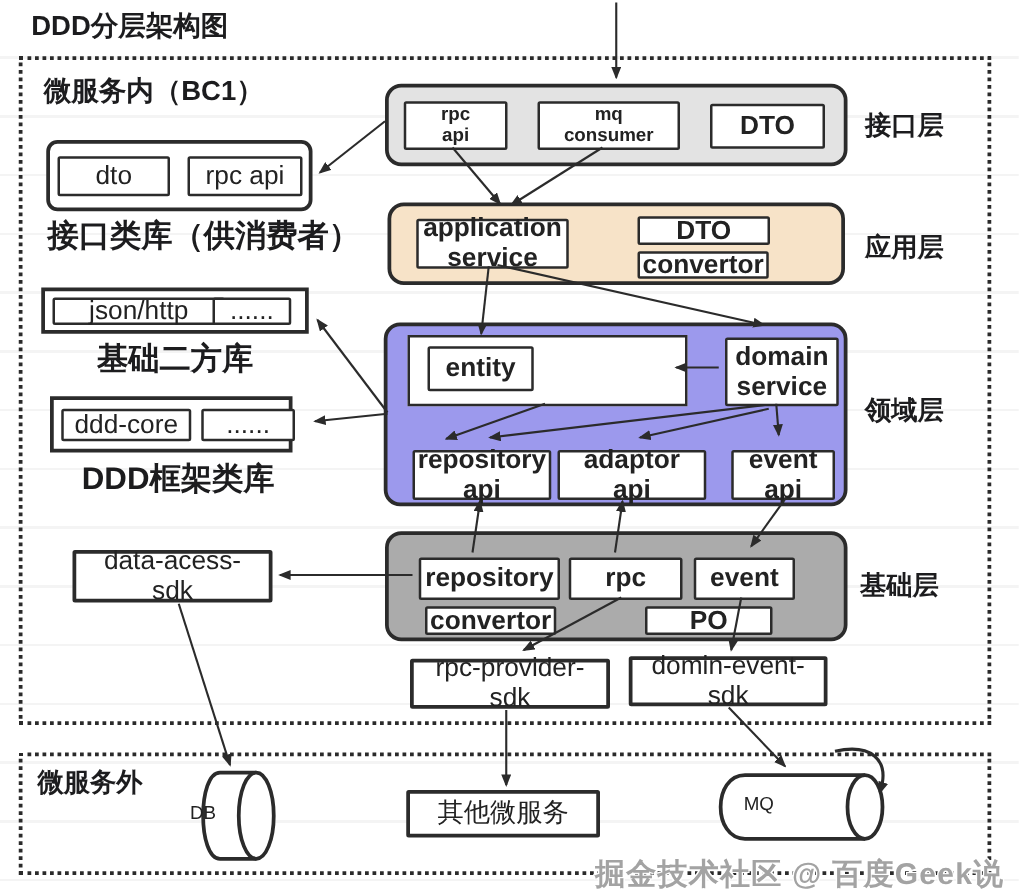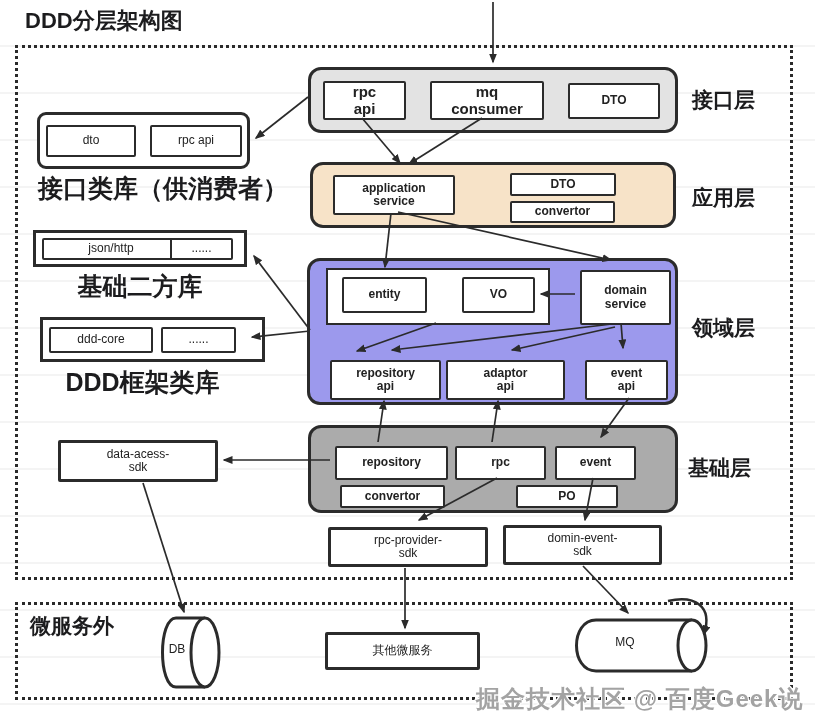--- a/index.html
+++ b/index.html
@@ -13,38 +13,39 @@
   .zone-label{font-size:22px;}
   .layer-label{font-size:21px;}
   .side-label{font-size:25px;}
   .dashed-zone{position:absolute;border:3px dotted #2a2a2a;background:transparent;}
   .layer{position:absolute;border:3px solid #2b2b2b;border-radius:13px;box-sizing:border-box;font-weight:bold;}
   .group{position:absolute;background:#ffffff;border:3px solid #2b2b2b;box-sizing:border-box;}
   .rounded{border-radius:9px;}
   .box{
     position:absolute;background:#ffffff;border:2.5px solid #2b2b2b;box-sizing:border-box;
     display:flex;align-items:center;justify-content:center;text-align:center;
-    white-space:pre-line;font-size:12px;line-height:1.12;color:#222;border-radius:2px;
+    white-space:pre-line;font-size:21px;line-height:1.12;color:#222;border-radius:2px;
   }
   .box.sm{font-size:15px;}
   svg.overlay{position:absolute;left:0;top:0;z-index:20;pointer-events:none;}
-  .cyl-label{position:absolute;z-index:21;font-size:12px;color:#222;text-align:center;}
+  .cyl-label{position:absolute;z-index:21;font-size:15px;color:#222;text-align:left;}
   .watermark{
     position:absolute;z-index:30;font-size:24px;font-weight:bold;color:#a3a3a3;letter-spacing:1px;
     text-shadow:1px 1px 0 #fff,-1px -1px 0 #fff,1px -1px 0 #fff,-1px 1px 0 #fff;
   }
 </style>
 </head>
 <body>
 
 <div id="canvas">
 
   <div class="lbl title" style="left:25px;top:6px;">DDD分层架构图</div>
 
   <div class="dashed-zone" style="left:15px;top:45px;width:772px;height:529px;"></div>
+  <div class="lbl zone-label" style="left:35px;top:58px;">微服务内（BC1）</div>
 
   <div class="layer" style="left: 308px; top: 67px; width: 370px; height: 66px; background: rgb(227, 227, 227);">
     <div class="box sm" style="left:12px;top:11px;width:83px;height:39px;">rpc
 api</div>
     <div class="box sm" style="left:119px;top:11px;width:114px;height:39px;">mq
 consumer</div>
     <div class="box" style="left:257px;top:13px;width:92px;height:36px;">DTO</div>
   </div>
   <div class="lbl layer-label" style="left:692px;top:86px;">接口层</div>
 
@@ -52,21 +53,20 @@
     <div class="box" style="left:20px;top:10px;width:122px;height:40px;">application
 service</div>
     <div class="box" style="left:197px;top:8px;width:106px;height:23px;">DTO</div>
     <div class="box" style="left:197px;top:36px;width:105px;height:22px;">convertor</div>
   </div>
   <div class="lbl layer-label" style="left:692px;top:184px;">应用层</div>
 
   <div class="layer" style="left: 307px; top: 258px; width: 371px; height: 147px; background: rgb(156, 153, 237);">
     <div class="group" style="left:16px;top:7px;width:224px;height:57px;border-width:2.5px;">
       <div class="box" style="left:14px;top:7px;width:85px;height:36px;">entity</div>
-      <div class="box" style="left:134px;top:7px;width:73px;height:36px;">VO</div>
     </div>
     <div class="box" style="left:270px;top:9px;width:91px;height:55px;">domain
 service</div>
     <div class="box" style="left:20px;top:99px;width:111px;height:40px;">repository
 api</div>
     <div class="box" style="left:136px;top:99px;width:119px;height:40px;">adaptor
 api</div>
     <div class="box" style="left:275px;top:99px;width:83px;height:40px;">event
 api</div>
   </div>
@@ -93,21 +93,21 @@
     <div class="box" style="left:110px;top:10px;width:92px;height:32px;">rpc api</div>
   </div>
   <div class="lbl side-label" style="left:38px;top:172px;">接口类库（供消费者）</div>
 
   <div class="group" style="left:33px;top:230px;width:214px;height:37px;">
     <div class="box" style="left:6px;top:5px;width:138px;height:22px;">json/http</div>
     <div class="box" style="left:134px;top:5px;width:63px;height:22px;">......</div>
   </div>
   <div class="lbl side-label" style="left:33px;top:270px;width:214px;text-align:center;">基础二方库</div>
 
-  <div class="group" style="left:40px;top:317px;width:225px;height:45px;">
+  <div class="group" style="left:40px;top:317px;width:194px;height:45px;">
     <div class="box" style="left:6px;top:7px;width:104px;height:26px;">ddd-core</div>
     <div class="box" style="left:118px;top:7px;width:75px;height:26px;">......</div>
   </div>
   <div class="lbl side-label" style="left:40px;top:366px;width:205px;text-align:center;">DDD框架类库</div>
 
   <div class="dashed-zone" style="left:15px;top:602px;width:772px;height:92px;"></div>
   <div class="lbl zone-label" style="left:30px;top:612px;font-size:21px;">微服务外</div>
   <div class="box" style="left:325px;top:632px;width:155px;height:38px;border-width:3px;">其他微服务</div>
   <div class="cyl-label" style="left:152px;top:642px;width:50px;">DB</div>
   <div class="cyl-label" style="left:595px;top:635px;width:60px;">MQ</div>

